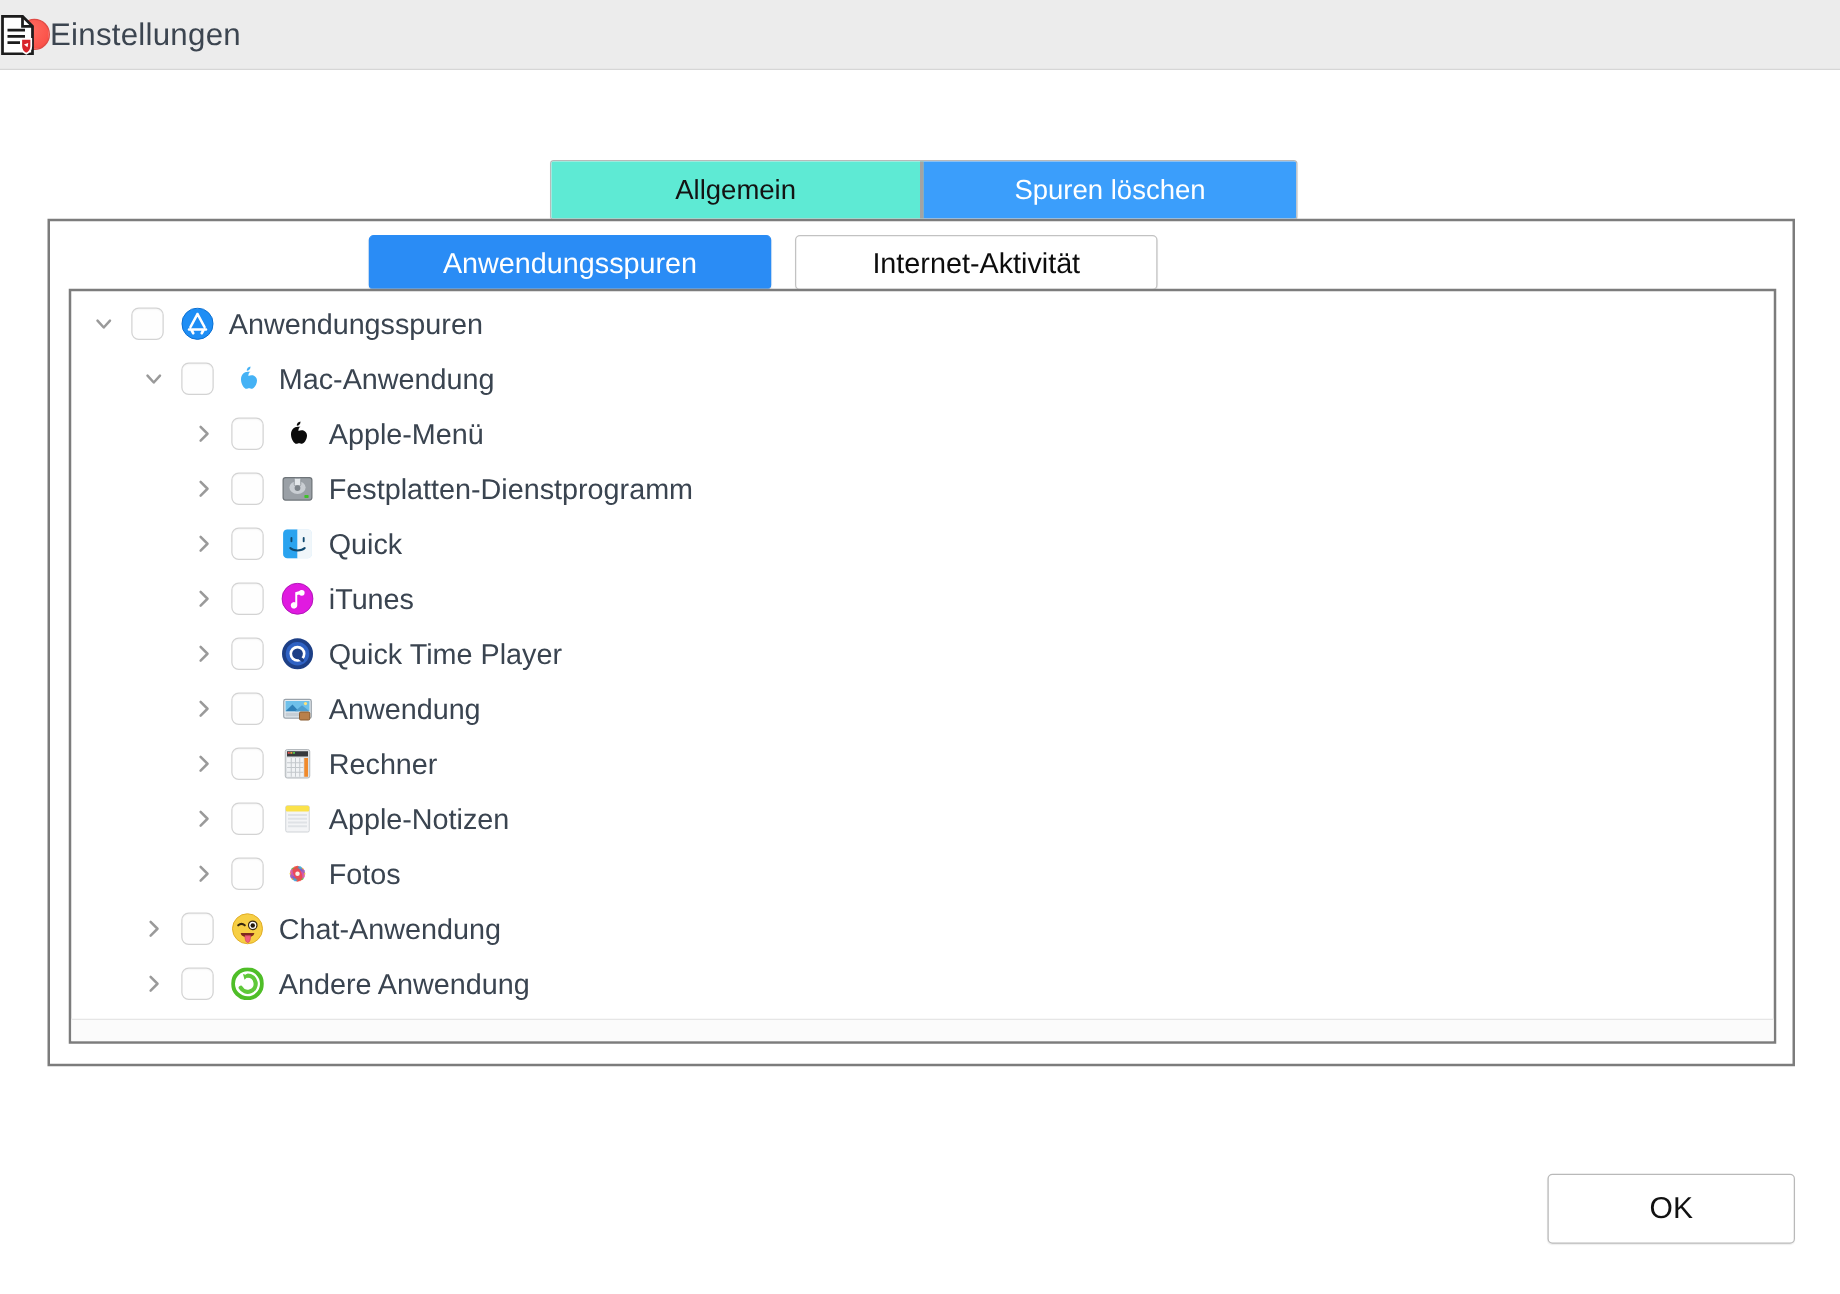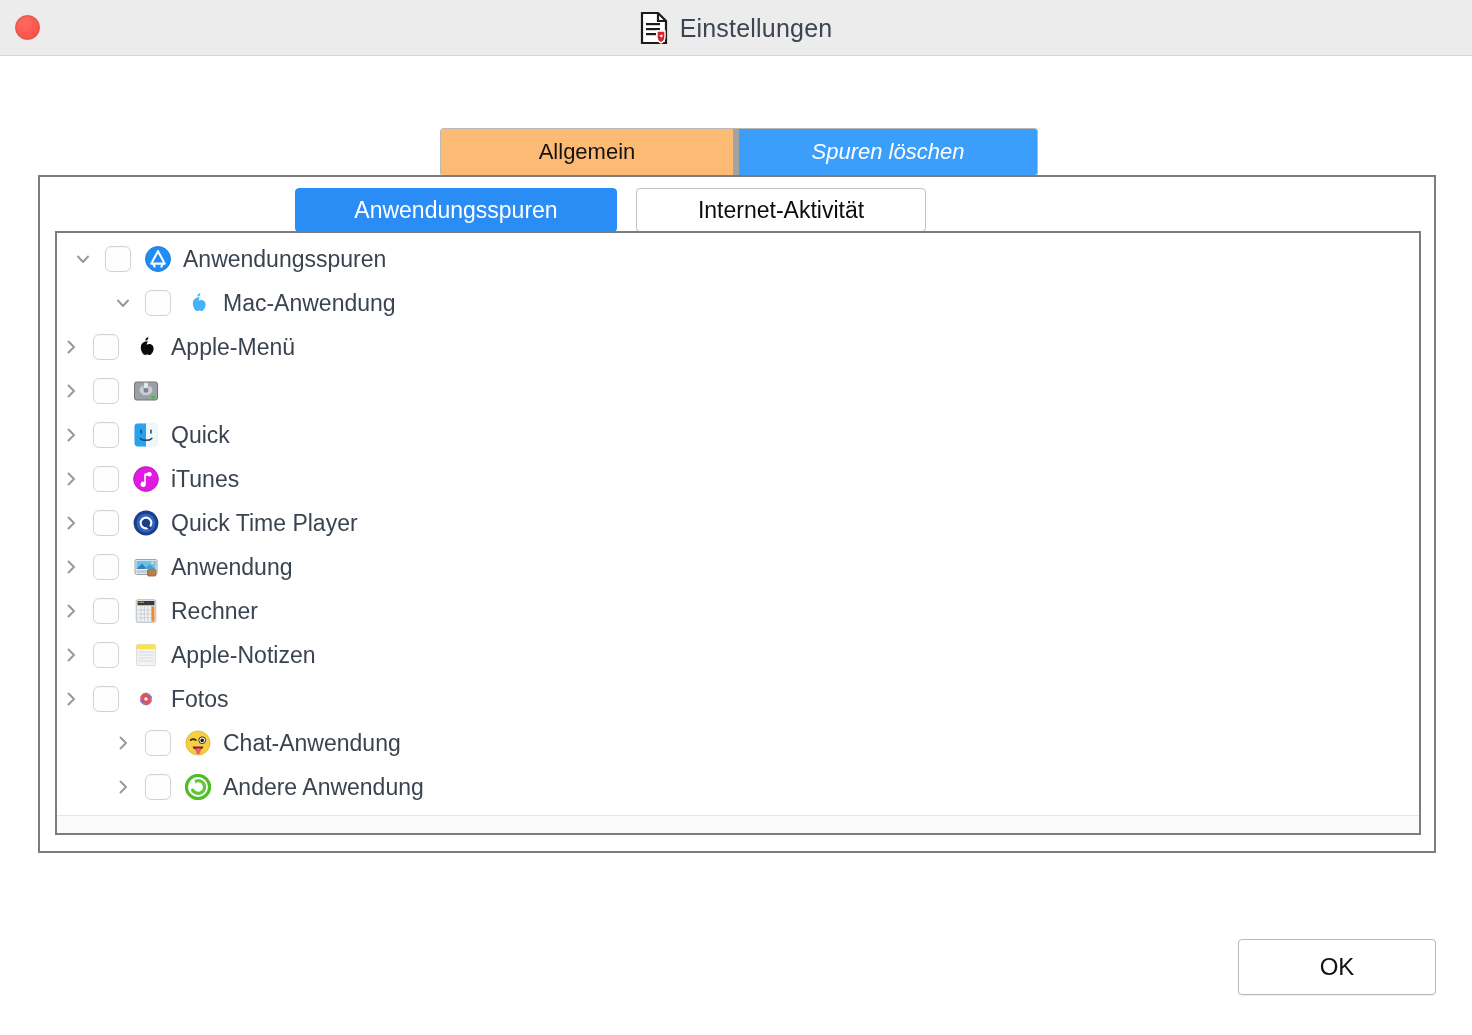--- a/index.html
+++ b/index.html
@@ -18,40 +18,40 @@
     border-bottom: 1px solid #d6d6d6;
   }
   .close-btn {
     position: absolute; left: 15px; top: 15px;
     width: 25px; height: 25px; border-radius: 50%;
     background: radial-gradient(circle at 38% 32%, #ff6b60 0%, #fb534a 70%, #e8433c 100%);
     border: 1px solid #e04b45;
   }
   .title-wrap {
     position: absolute; left: 0; top: 0; width: 1472px; height: 56px;
-    display: flex; align-items: center; justify-content: center; gap: 12px;
+    display: flex; align-items: center; gap: 12px;
   }
   .title-text {
     font-size: 25px; color: #3c4550; letter-spacing: .2px;
   }
   .doc-icon { width: 28px; height: 32px; display: block; }
 
   
   .seg-outer {
     position: absolute; left: 440px; top: 128px;
     display: flex; height: 48px;
     border: 1px solid #b9b9b9; border-radius: 3px; overflow: hidden;
     box-shadow: 0 1px 1px rgba(0,0,0,.07);
   }
   .seg-outer .seg {
     display: flex; align-items: center; justify-content: center;
-    font-size: 22px; color: #131313; background: #fdba74;
-    width: 298px; height: 100%; border-right: 6px solid #a3a3a3;
-  }
-  .seg-outer .seg:last-child { border-right: none; font-style: italic; }
+    font-size: 22px; color: #131313; background: #5eead4;
+    width: 298px; height: 100%; border-right: 3px solid #a3a3a3;
+  }
+  .seg-outer .seg:last-child { border-right: none; }
   .seg-outer .seg.active { background: #3b9efb; color: #ffffff; }
 
   
   .panel {
     position: absolute; left: 38px; top: 175px;
     width: 1398px; height: 678px;
     border: 2px solid #7c7c7c; background: #ffffff;
   }
 
   
@@ -82,21 +82,21 @@
   }
   .tree { position: absolute; left: 0; top: 0; right: 0; padding-top: 4px; }
 
   .row {
     display: flex; align-items: center; height: 44px;
     font-size: 23px; color: #3a4450; white-space: nowrap;
   }
   .row .lbl { line-height: 1; }
   .row.lvl0 { padding-left: 12px; }
   .row.lvl1 { padding-left: 52px; text-align: center; }
-  .row.lvl2 { }
+  .row.lvl2 { padding-left: 92px; }
 
   .twisty {
     width: 28px; min-width: 28px; height: 28px;
     display: flex; align-items: center; justify-content: center;
     color: #9a9a9a;
   }
   .twisty svg { display: block; }
 
   .cbx {
     width: 26px; height: 26px; min-width: 26px;
@@ -218,20 +218,21 @@
         <span class="app-ic">
           <svg viewBox="0 0 26 26" width="26" height="26">
             <rect x="1.5" y="4" width="23" height="18" rx="2" fill="#9aa0a6"></rect>
             <rect x="1.5" y="4" width="23" height="18" rx="2" fill="none" stroke="#6e7479" stroke-width="1"></rect>
             <ellipse cx="13" cy="12" rx="6.5" ry="5.2" fill="#c9ced3"></ellipse>
             <rect x="10.4" y="4.6" width="5.2" height="6" rx="1" fill="#e3e7ea" stroke="#8b9197" stroke-width=".7"></rect>
             <circle cx="13" cy="12.4" r="2.3" fill="#7d848a"></circle>
             <rect x="18.5" y="18" width="3.4" height="2.4" rx=".6" fill="#3fc12a"></rect>
           </svg>
         </span>
+        <span class="lbl">Festplatten-Dienstprogramm</span>
       </div>
       <div class="row lvl2">
         <span class="twisty">
           <svg viewBox="0 0 20 20" width="20" height="20">
             <path d="M7.5 4.5 L13 10 L7.5 15.5" fill="none" stroke="#9a9a9a" stroke-width="2" stroke-linecap="round" stroke-linejoin="round"></path>
           </svg>
         </span>
         <span class="cbx"></span>
         <span class="app-ic">
           <svg viewBox="0 0 26 26" width="26" height="26">

